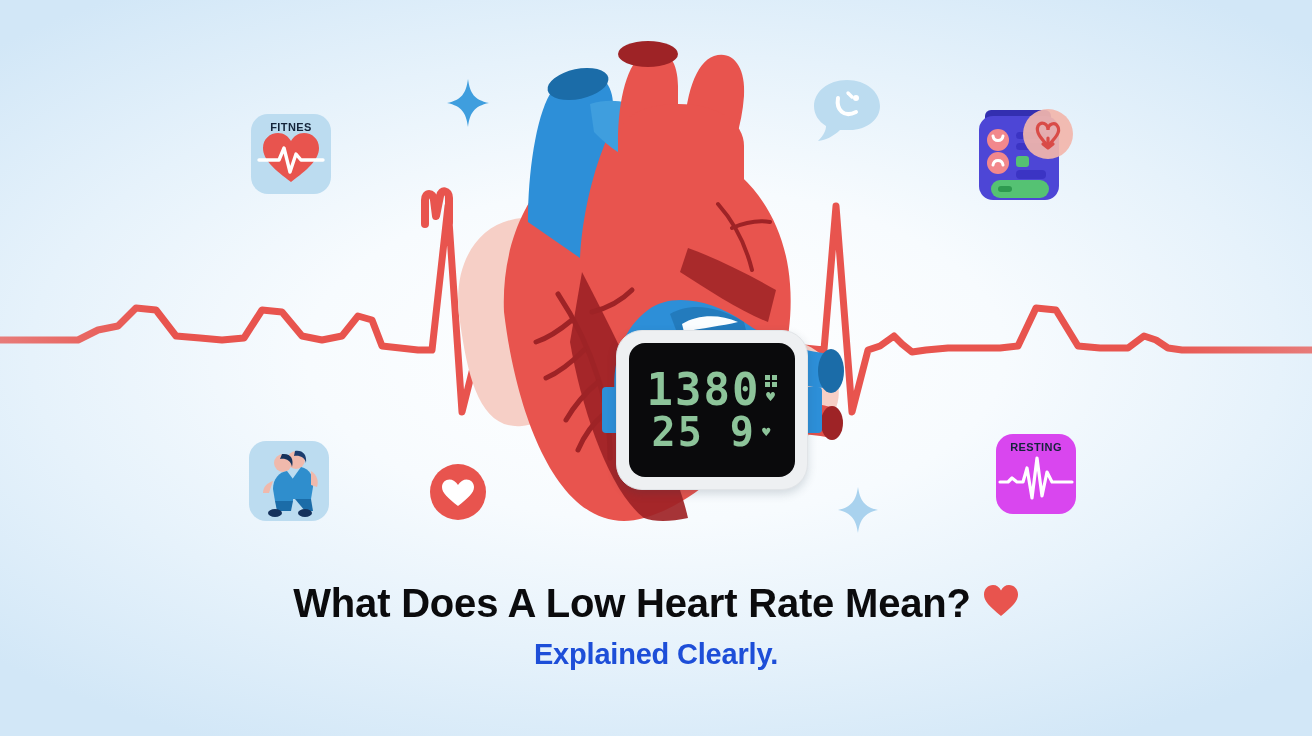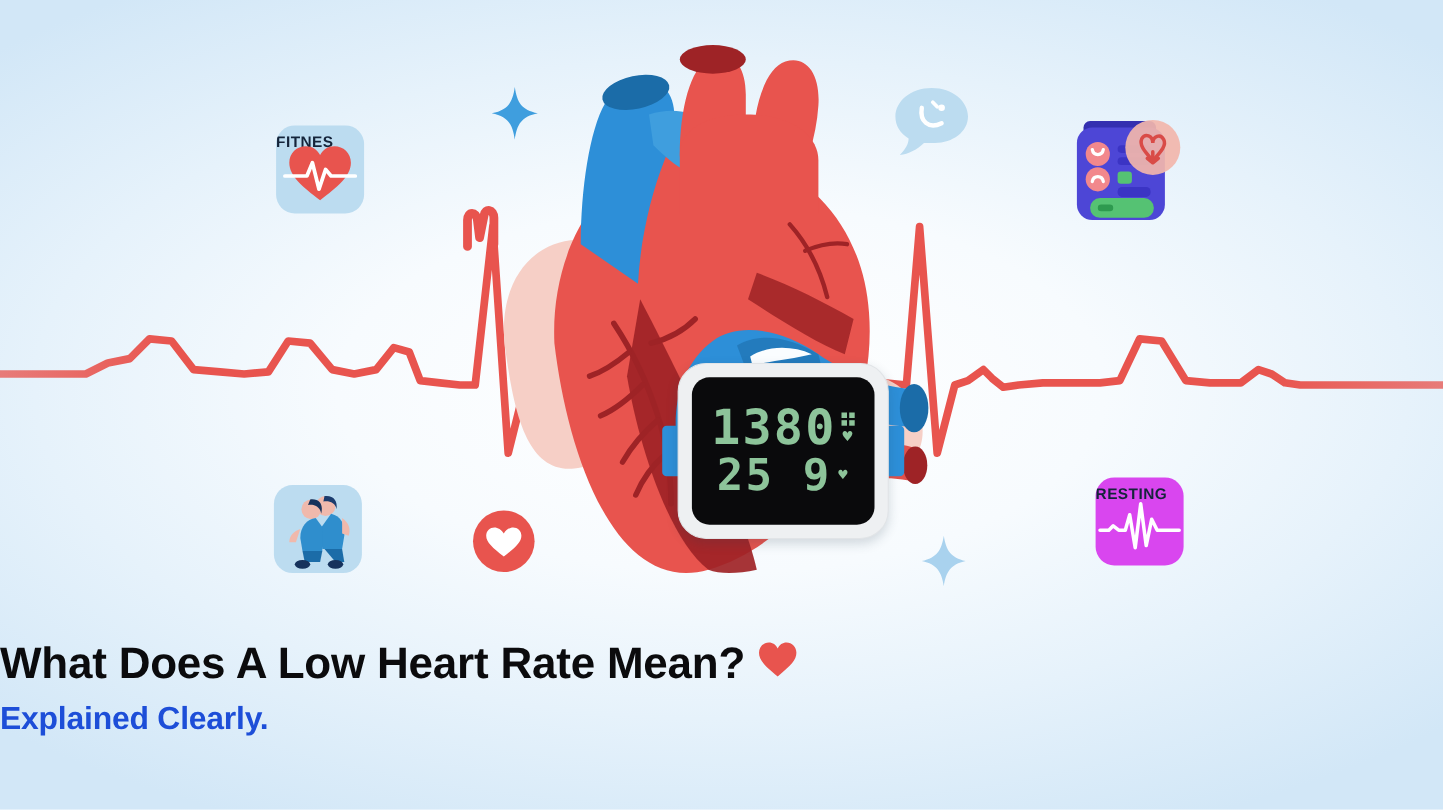--- a/index.html
+++ b/index.html
@@ -53,43 +53,43 @@
   .lcd-heart { font-size:15px; line-height:1; color:#8dc49a; }
   .lcd-row2 .lcd-heart { font-size:14px; margin-left:6px; }
 
   
   .badge { position:absolute; }
   .badge-sq {
     width:80px; height:80px; border-radius:17px; background:#bcdcf0;
     position:relative; overflow:hidden;
   }
   .badge-label {
-    position:absolute; left:0; right:0; top:7px; 
-    font-size:14px; font-weight:700; color:#14243a; letter-spacing:.4px;
+    position:absolute; left:0; right:0; top:7px; text-align:center;
+    font-size:11px; font-weight:700; color:#14243a; letter-spacing:.4px;
   }
   .badge-fitness { left:251px; top:114px; }
   .badge-fitness .badge-sq { background:#bcdcf0; }
   .badge-resting { left:996px; top:434px; }
   .badge-resting .badge-sq { background:#d946ef; }
   .badge-people  { left:249px; top:441px; }
   .badge-people .badge-sq { background:#bcdcf0; }
 
   .badge-app { left:967px; top:100px; width:108px; height:108px; }
 
   
   .deco { position:absolute; }
   .sparkle-a { left:447px; top:79px; }
   .sparkle-b { left:838px; top:487px; }
   .squiggle  { left:417px; top:182px; }
   .heart-circle { left:428px; top:462px; }
   .bubble { left:812px; top:78px; }
 
   
   .titleblock {
-    position:absolute; left:0; right:0; top:580px; 
+    position:absolute; left:0; right:0; top:580px; text-align:center;
   }
   .title-main {
     font-size:40px; font-weight:700; color:#0b0b0d;
     letter-spacing:-.2px; line-height:1.15;
     display:inline-flex; align-items:center; gap:12px;
   }
   .title-heart { display:inline-block; }
   .title-sub {
     margin-top:12px; font-size:29px; font-weight:700; color:#1d4ed8;
     letter-spacing:-.2px;

